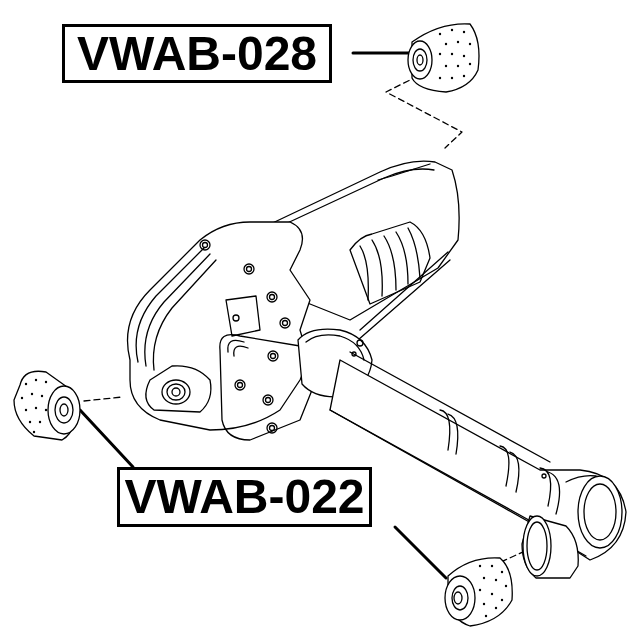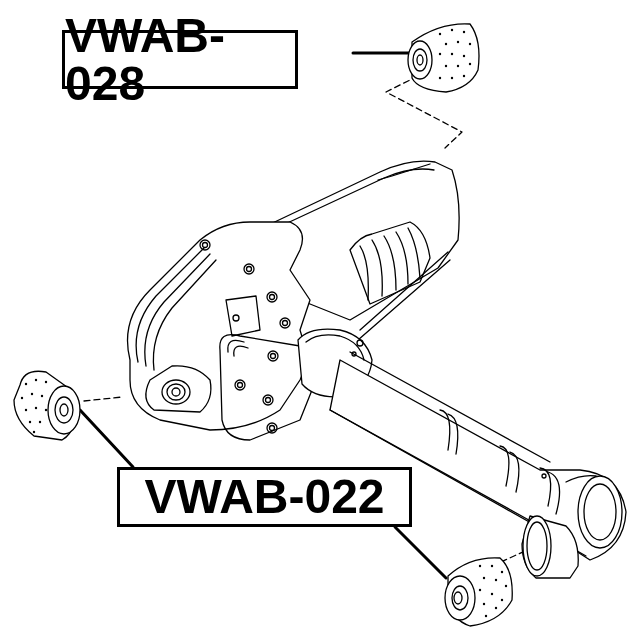--- a/index.html
+++ b/index.html
@@ -5,22 +5,22 @@
   html, body { margin: 0; padding: 0; background: #ffffff; }
   body { width: 640px; height: 640px; position: relative; overflow: hidden; font-family: "Liberation Sans", sans-serif; }
   #diagram { position: absolute; left: 0; top: 0; width: 640px; height: 640px; }
   .label-box {
     position: absolute; box-sizing: border-box;
     border: 3px solid #000; background: #fff;
     display: flex; align-items: center; justify-content: center;
     font-family: "Liberation Sans", sans-serif; font-weight: bold;
     font-size: 48px; letter-spacing: 0px; color: #000; line-height: 1;
   }
-  #label-top { left: 62px; top: 24px; width: 236px; height: 59px; margin-top: 6px; }
-  #label-bottom { left: 117px; top: 467px; width: 295px; height: 60px; }
+  #label-top { left: 62px; top: 24px; width: 270px; height: 59px; }
+  #label-bottom { left: 117px; top: 467px; width: 255px; height: 60px; }
 </style>
 </head>
 <body>
 
 <svg id="diagram" viewBox="0 0 640 640" xmlns="http://www.w3.org/2000/svg" fill="none" stroke="#000" stroke-width="1.3" stroke-linejoin="round" stroke-linecap="round">
 
   <g>
     <line x1="353" y1="53" x2="410" y2="53" stroke-width="3"></line>
     <line x1="80" y1="410" x2="133" y2="467" stroke-width="3"></line>
     <line x1="395" y1="527" x2="446" y2="578" stroke-width="3"></line>

